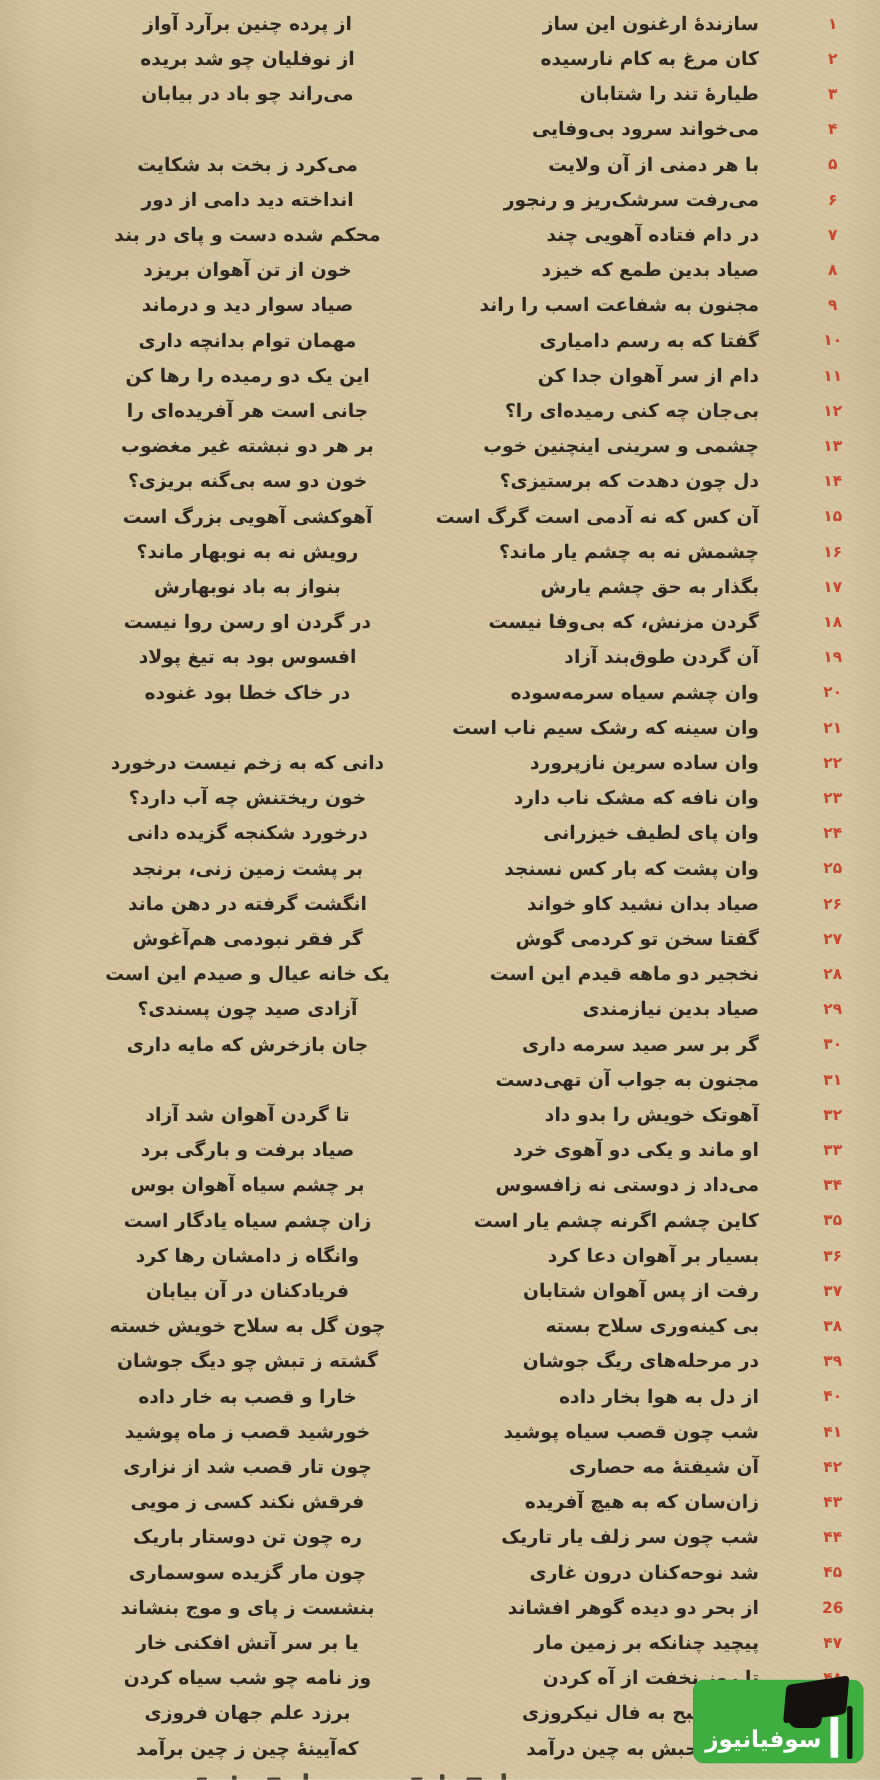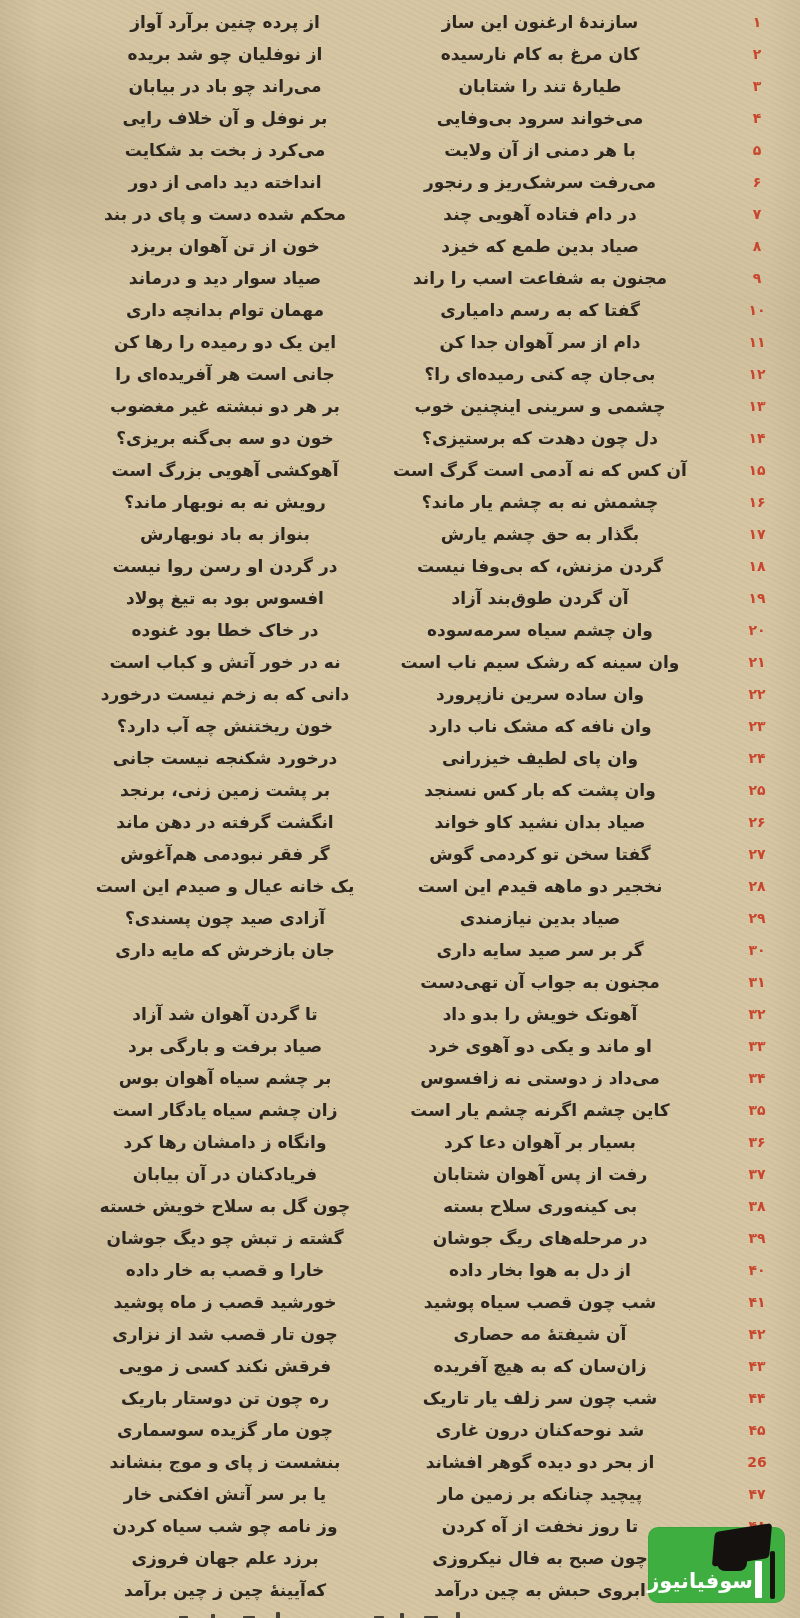--- a/index.html
+++ b/index.html
@@ -33,35 +33,35 @@
   }
   #poem{position:absolute;top:6px;right:0;left:0;z-index:1;}
   .verse-row{position:relative;height:32px;}
   .verse-num{
     position:absolute;right:25px;top:0;width:36px;height:32px;
     line-height:32px;text-align:center;
     color:var(--num);font-size:14px;font-weight:bold;
   }
   .hemistich-1{
     position:absolute;right:110px;top:0;width:300px;height:32px;
-    line-height:32px;text-align:center;white-space:nowrap;
+    line-height:32px;white-space:nowrap;
     color:var(--ink);font-size:17px;font-weight:bold;
   }
   .hemistich-2{
     position:absolute;right:405px;top:0;width:340px;height:32px;
     line-height:32px;text-align:center;white-space:nowrap;
     color:var(--ink);font-size:17px;font-weight:bold;
   }
   
   .cut-glyphs{position:absolute;bottom:0;left:0;right:0;height:8px;z-index:1;}
   .cut-glyphs i{position:absolute;bottom:-2px;background:var(--ink);border-radius:1px;opacity:.85;}
 
   
   #watermark{
-    position:absolute;right:15px;bottom:15px;width:137px;height:76px;
+    position:absolute;right:15px;bottom:15px;width:155px;height:76px;
     background:var(--green);border-radius:10px;z-index:5;
     box-shadow:0 0 0 1px rgba(0,0,0,0.05) inset;
   }
   .cap-board{
     position:absolute;right:14px;top:1px;width:58px;height:34px;
     background:var(--capblack);
     transform:rotate(-9deg) skewX(-14deg);
     border-radius:4px;
   }
   .cap-base{
@@ -100,21 +100,20 @@
 
   <div class="verse-row">
     <span class="verse-num">۳</span>
     <span class="hemistich-1">طیارهٔ تند را شتابان</span>
     <span class="hemistich-2">می‌راند چو باد در بیابان</span>
   </div>
 
   <div class="verse-row">
     <span class="verse-num">۴</span>
     <span class="hemistich-1">می‌خواند سرود بی‌وفایی</span>
-    <span class="hemistich-2">بر نوفل و آن خلاف رایی</span>
   </div>
 
   <div class="verse-row">
     <span class="verse-num">۵</span>
     <span class="hemistich-1">با هر دمنی از آن ولایت</span>
     <span class="hemistich-2">می‌کرد ز بخت بد شکایت</span>
   </div>
 
   <div class="verse-row">
     <span class="verse-num">۶</span>
@@ -202,39 +201,38 @@
 
   <div class="verse-row">
     <span class="verse-num">۲۰</span>
     <span class="hemistich-1">وان چشم سیاه سرمه‌سوده</span>
     <span class="hemistich-2">در خاک خطا بود غنوده</span>
   </div>
 
   <div class="verse-row">
     <span class="verse-num">۲۱</span>
     <span class="hemistich-1">وان سینه که رشک سیم ناب است</span>
-    <span class="hemistich-2">نه در خور آتش و کباب است</span>
   </div>
 
   <div class="verse-row">
     <span class="verse-num">۲۲</span>
     <span class="hemistich-1">وان ساده سرین نازپرورد</span>
     <span class="hemistich-2">دانی که به زخم نیست درخورد</span>
   </div>
 
   <div class="verse-row">
     <span class="verse-num">۲۳</span>
     <span class="hemistich-1">وان نافه که مشک ناب دارد</span>
     <span class="hemistich-2">خون ریختنش چه آب دارد؟</span>
   </div>
 
   <div class="verse-row">
     <span class="verse-num">۲۴</span>
     <span class="hemistich-1">وان پای لطیف خیزرانی</span>
-    <span class="hemistich-2">درخورد شکنجه نیست جانی</span>
+    <span class="hemistich-2">درخورد شکنجه گزیده دانی</span>
   </div>
 
   <div class="verse-row">
     <span class="verse-num">۲۵</span>
     <span class="hemistich-1">وان پشت که بار کس نسنجد</span>
     <span class="hemistich-2">بر پشت زمین زنی، برنجد</span>
   </div>
 
   <div class="verse-row">
     <span class="verse-num">۲۶</span>
@@ -255,21 +253,21 @@
   </div>
 
   <div class="verse-row">
     <span class="verse-num">۲۹</span>
     <span class="hemistich-1">صیاد بدین نیازمندی</span>
     <span class="hemistich-2">آزادی صید چون پسندی؟</span>
   </div>
 
   <div class="verse-row">
     <span class="verse-num">۳۰</span>
-    <span class="hemistich-1">گر بر سر صید سایه داری</span>
+    <span class="hemistich-1">گر بر سر صید سرمه داری</span>
     <span class="hemistich-2">جان بازخرش که مایه داری</span>
   </div>
 
   <div class="verse-row">
     <span class="verse-num">۳۱</span>
     <span class="hemistich-1">مجنون به جواب آن تهی‌دست</span>
   </div>
 
   <div class="verse-row">
     <span class="verse-num">۳۲</span>

